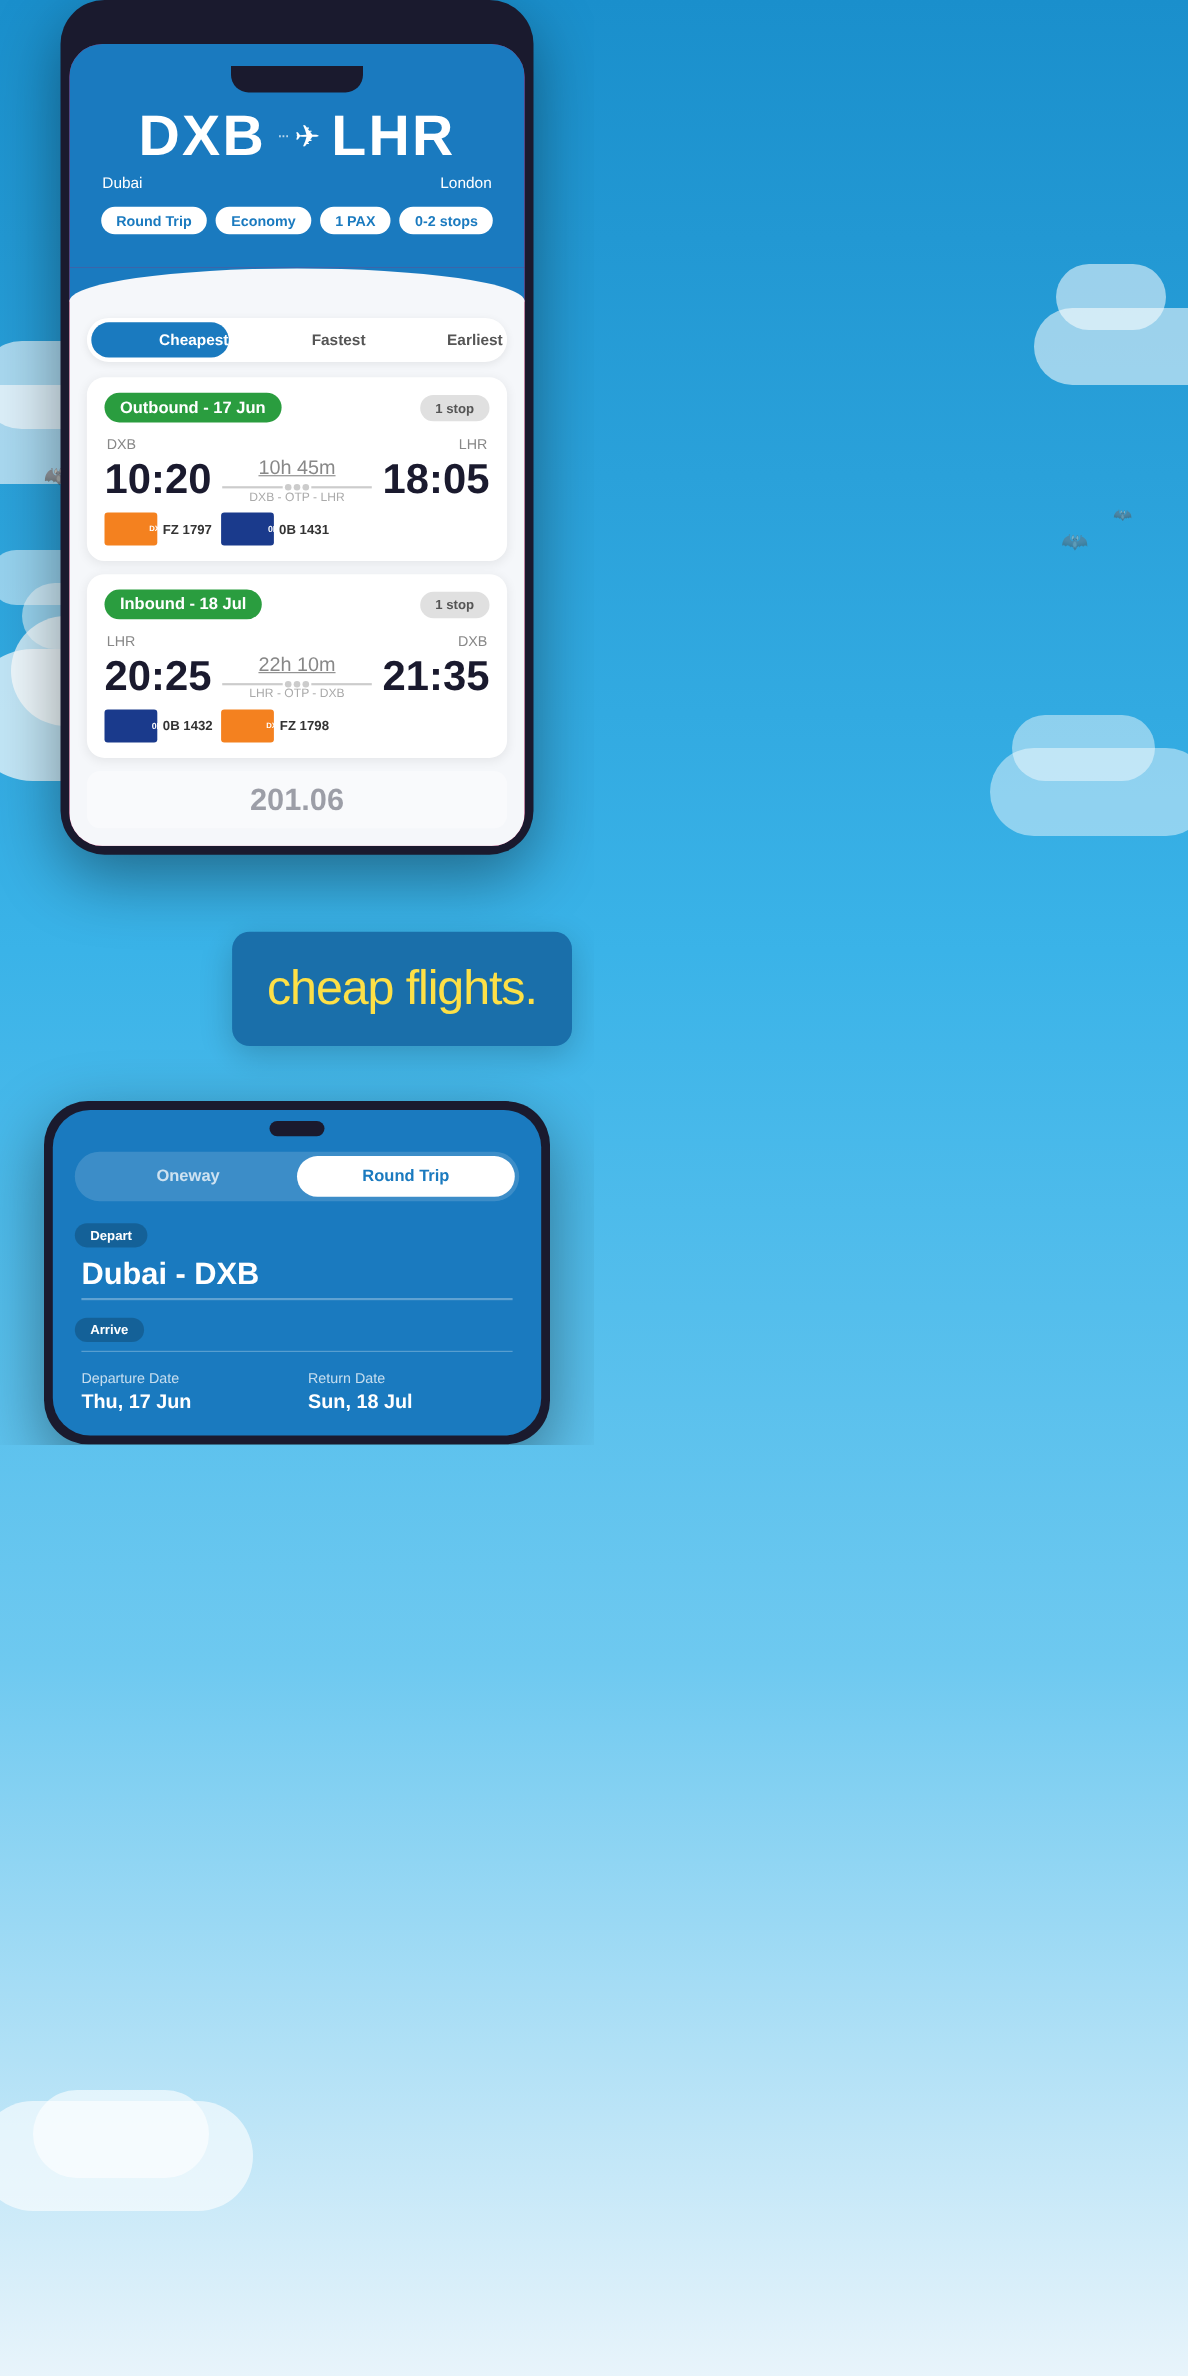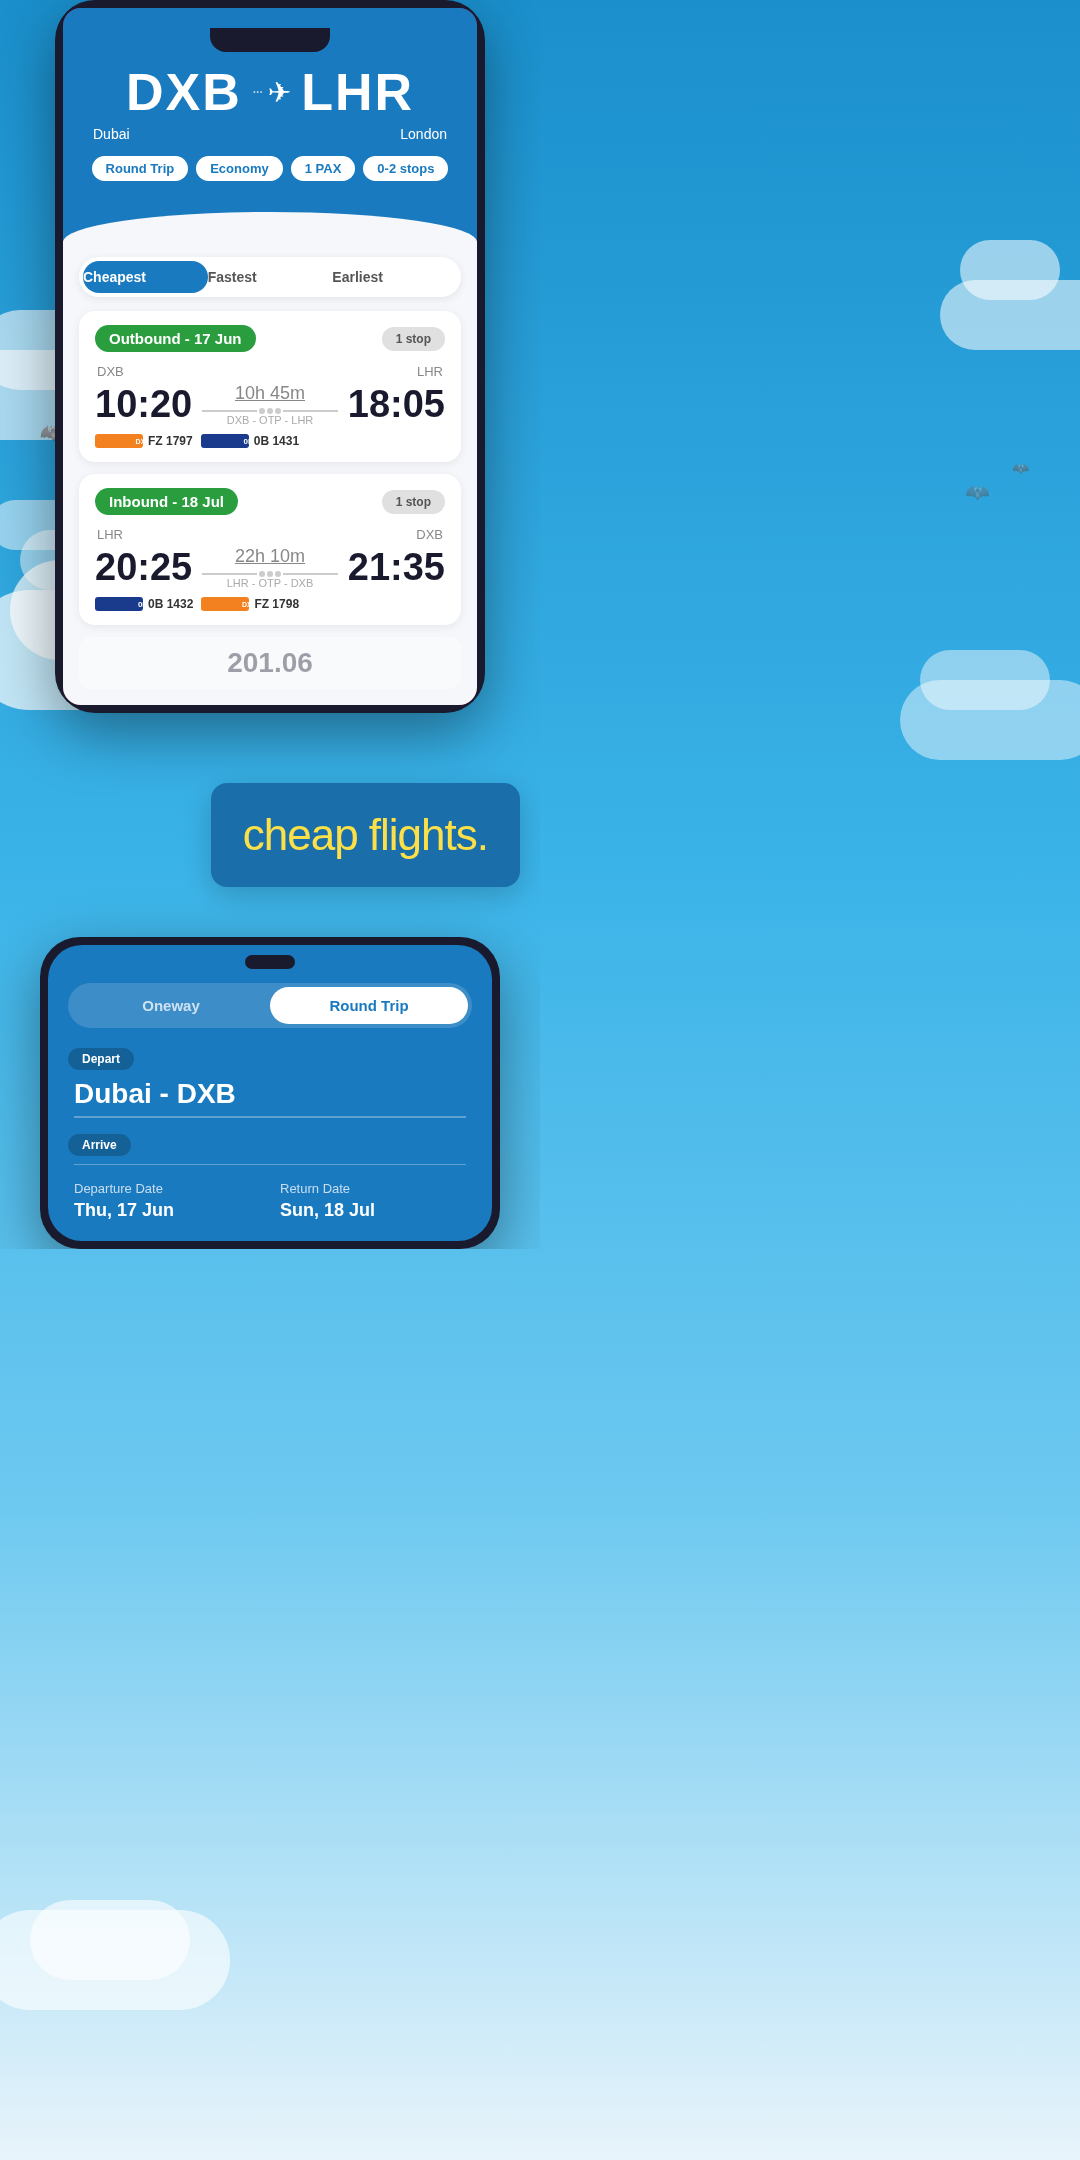--- a/index.html
+++ b/index.html
@@ -34,22 +34,23 @@
       margin: 0 auto;
       background: #1a1a2e;
       border-radius: 40px;
       padding: 8px;
       box-shadow: 0 20px 60px rgba(0,0,0,0.4);
       margin-top: 0;
     }
 
     .phone-1-inner {
       background: #be185d;
-      border-radius: 18px;
+      border-radius: 30px;
       overflow: hidden;
+      margin-top: 32px;
     }
 
     .phone-header {
       background: #1a7abf;
       padding: 20px 20px 30px;
       position: relative;
     }
 
     .phone-notch {
       width: 120px;
@@ -142,21 +143,21 @@
     .sort-tabs {
       display: flex;
       background: white;
       border-radius: 30px;
       padding: 4px;
       margin-bottom: 14px;
       box-shadow: 0 2px 8px rgba(0,0,0,0.08);
     }
     .sort-tab {
       flex: 1;
-      text-align: left;
+      text-align: right;
       padding: 8px 0;
       border-radius: 26px;
       font-size: 14px;
       font-weight: 600;
       cursor: pointer;
       color: #555;
     }
     .sort-tab.active {
       background: #1a7abf;
       color: white;
@@ -267,21 +268,21 @@
       display: flex;
       align-items: center;
       gap: 5px;
       font-size: 12px;
       font-weight: 600;
       color: #333;
     }
 
     .airline-logo {
       width: 26px;
-      height: 14px;
+      height: 30px;
       border-radius: 3px;
       display: flex;
       align-items: center;
       justify-content: center;
       font-size: 8px;
       font-weight: 900;
       color: white;
       padding-left: 48px;
     }
 

